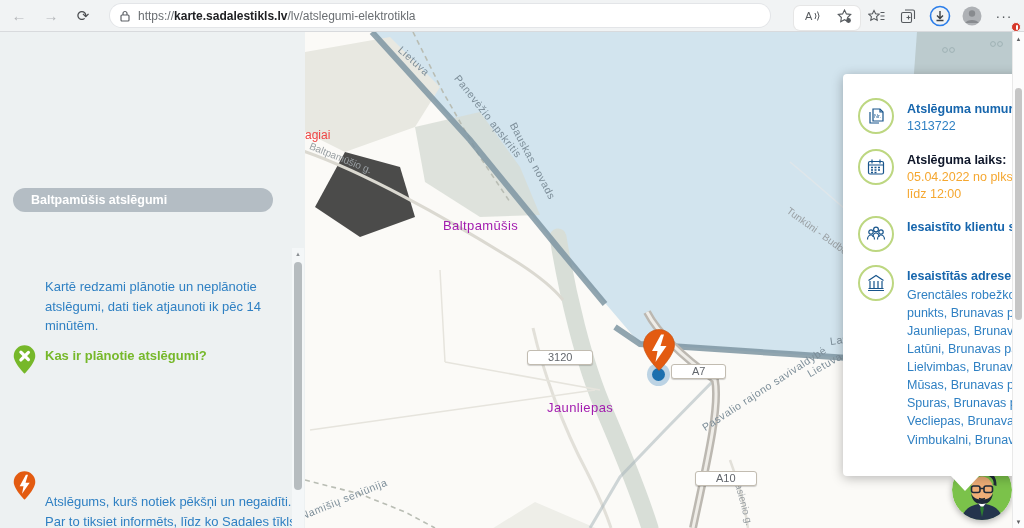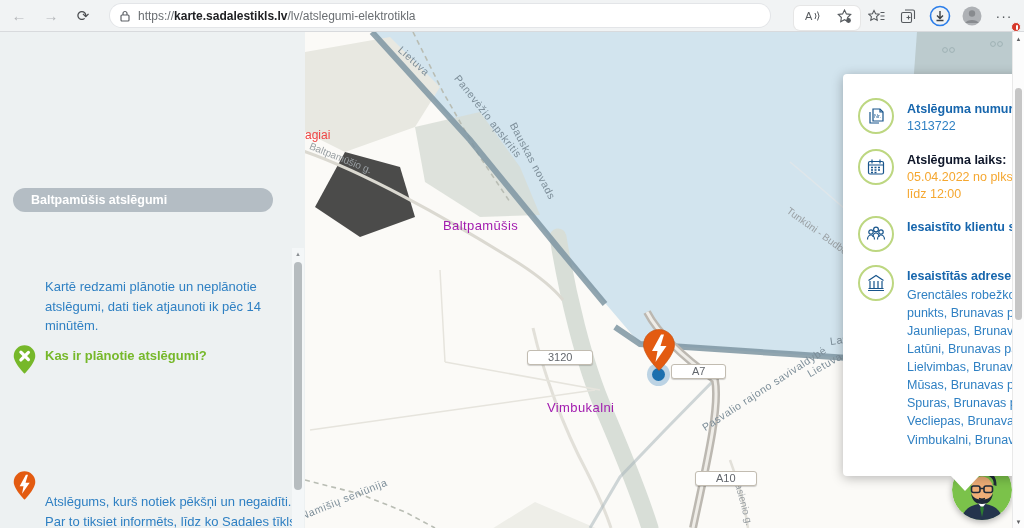--- a/index.html
+++ b/index.html
@@ -208,21 +208,21 @@
       <path d="M342,280 C355,305 385,330 410,348 C415,375 402,430 388,496" fill="none" stroke="#bcb8b1" stroke-width="8"></path>
       <path d="M342,280 C355,305 385,330 410,348 C415,375 402,430 388,496" fill="none" stroke="#efede8" stroke-width="3"></path>
     </svg>
 
     <div class="mlabel road-name" style="left:0px; top:96px; font-size:12px; color:#ef4444">agiai</div>
     <div class="mlabel road-name" style="left:5px; top:108px; transform:rotate(22deg)">Baltpamūšio g.</div>
     <div class="mlabel border" style="left:95px; top:10px; transform:rotate(42deg)">Lietuva</div>
     <div class="mlabel border" style="left:152px; top:38px; transform:rotate(52deg)">Panevėžio apskritis</div>
     <div class="mlabel border" style="left:208px; top:85px; transform:rotate(62deg)">Bauskas novads</div>
     <div class="mlabel town" style="left:138px; top:186px">Baltpamūšis</div>
-    <div class="mlabel town" style="left:242px; top:368px">Vimbukalni</div>
+    <div class="mlabel town" style="left:242px; top:368px">Jaunliepas</div>
     <div class="mlabel road-name" style="left:483px; top:172px; transform:rotate(36deg)">Tunkūni - Budberge</div>
     <div class="mlabel border" style="left:525px; top:303px; transform:rotate(-8deg)">Latvija</div>
     <div class="mlabel border" style="left:567px; top:301px; transform:rotate(-6deg)">Zemgale</div>
     <div class="mlabel border" style="left:503px; top:336px; transform:rotate(-30deg)">Lietuva</div>
     <div class="mlabel border" style="left:562px; top:322px; transform:rotate(-7deg)">Panevėžio apskritis</div>
     <div class="mlabel border" style="left:640px; top:305px; transform:rotate(48deg)">Bauskas no</div>
     <div class="mlabel border" style="left:398px; top:390px; transform:rotate(-33deg)">Pasvalio rajono savivaldybė</div>
     <div class="mlabel town" style="left:558px; top:400px">Škilinpamūšis</div>
     <div class="mlabel border" style="left:-4px; top:478px; transform:rotate(-22deg)">Namišių seniūnija</div>
     <div class="mlabel road-name" style="left:432px; top:440px; transform:rotate(75deg)">Pasienio g.</div>

